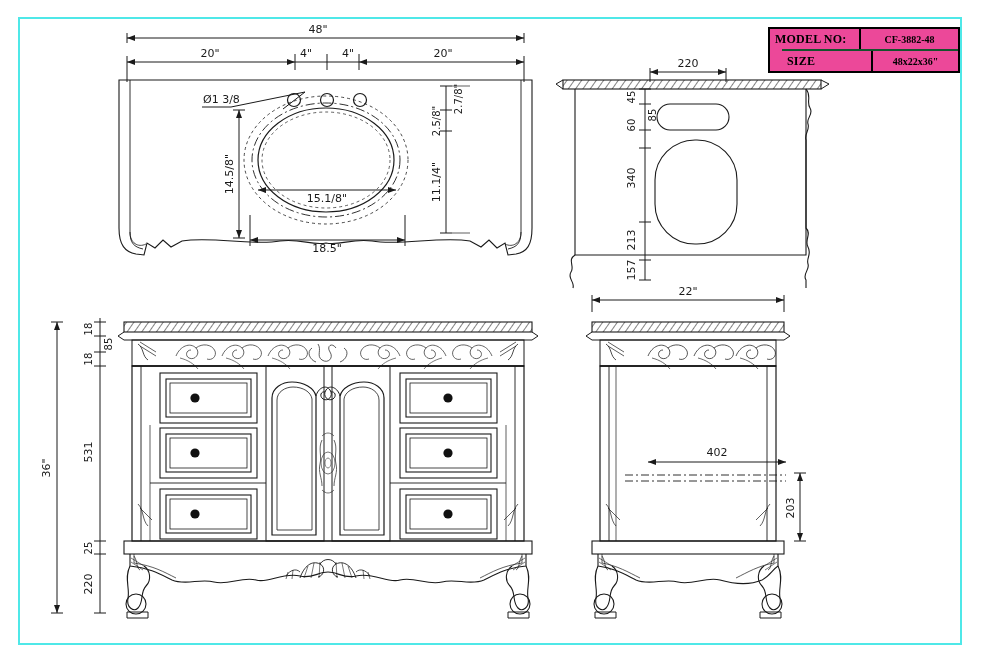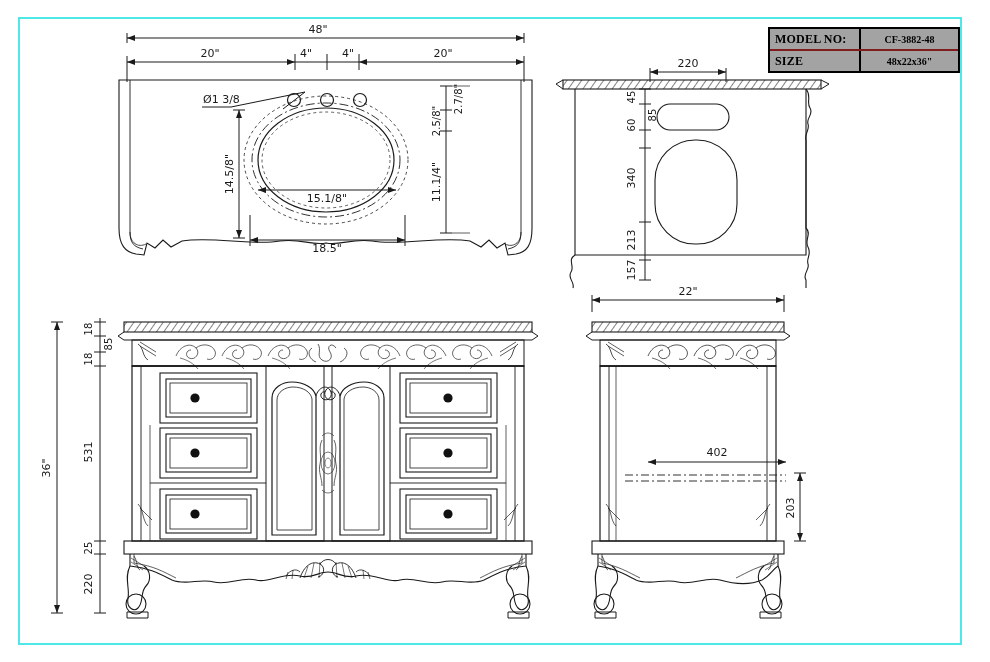--- a/index.html
+++ b/index.html
@@ -4,23 +4,23 @@
 <style>
   html,body{margin:0;padding:0;background:#ffffff;}
   body{width:990px;height:662px;overflow:hidden;
        font-family:"Liberation Sans", sans-serif;}
   #sheet{position:relative;width:990px;height:662px;background:#fff;}
   #frame{position:absolute;left:18px;top:17px;width:944px;height:628px;
          border:2px solid #4fe8e8;box-sizing:border-box;}
   svg.dwg{position:absolute;left:0;top:0;width:990px;height:662px;}
   
   #titleblock{position:absolute;left:768px;top:27px;width:192px;height:46px;
-     border:2px solid #000;box-sizing:border-box;display:flex;flex-direction:column;background:#a3a3a3;}
+     border:2px solid #000;box-sizing:border-box;display:flex;flex-direction:column;background:#ec4899;}
   .tbrow{flex:1;display:flex;align-items:stretch;}
-  .tbrow+.tbrow{border-top:2px solid #7f1d1d;}
+  .tbrow+.tbrow{border-top:2px solid #14532d;margin-left:12px;}
   .tbkey{width:84px;display:flex;align-items:center;padding-left:5px;
      border-right:2px solid #000;font-weight:bold;font-size:12px;
      font-family:"Liberation Serif", serif;letter-spacing:.2px;color:#000;}
   .tbval{flex:1;display:flex;align-items:center;justify-content:center;
      font-weight:bold;font-size:10px;font-family:"Liberation Serif", serif;color:#000;}
   .dimtxt{font-family:"DejaVu Sans", sans-serif;font-size:11px;fill:#1a1a1a;}
   .dimtxt.sm{font-size:10px;}
 </style>
 </head>
 <body>

